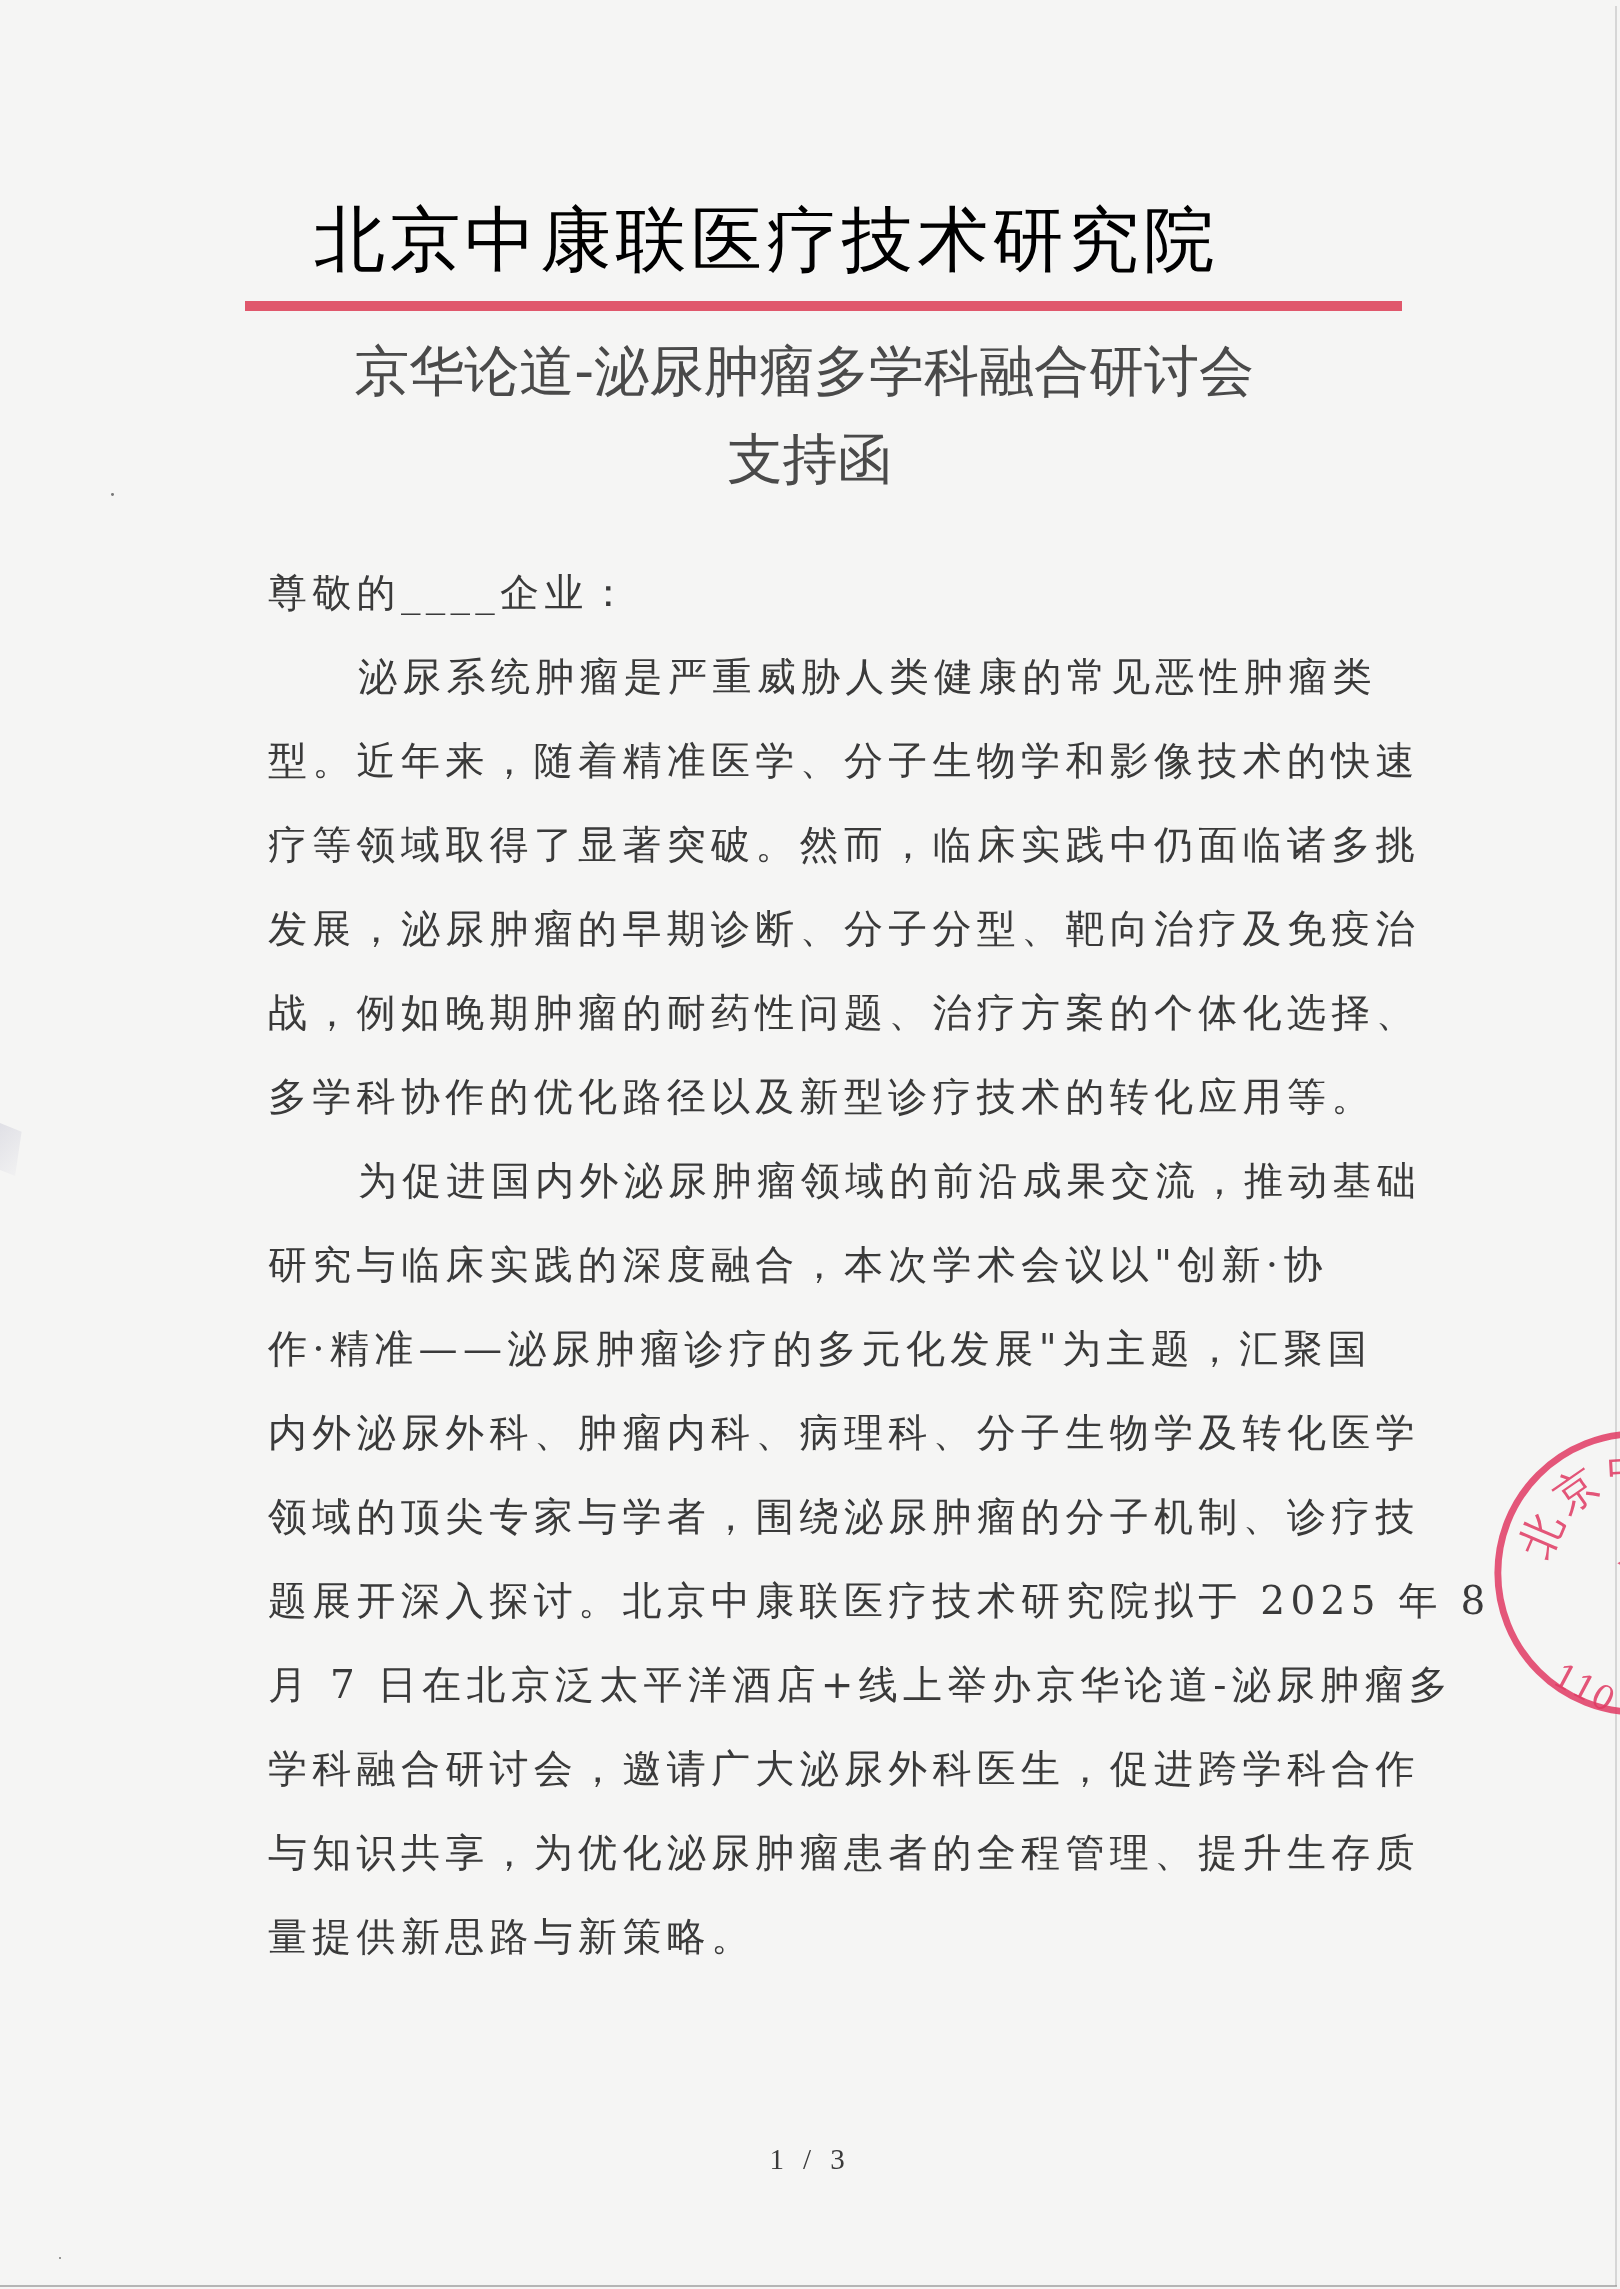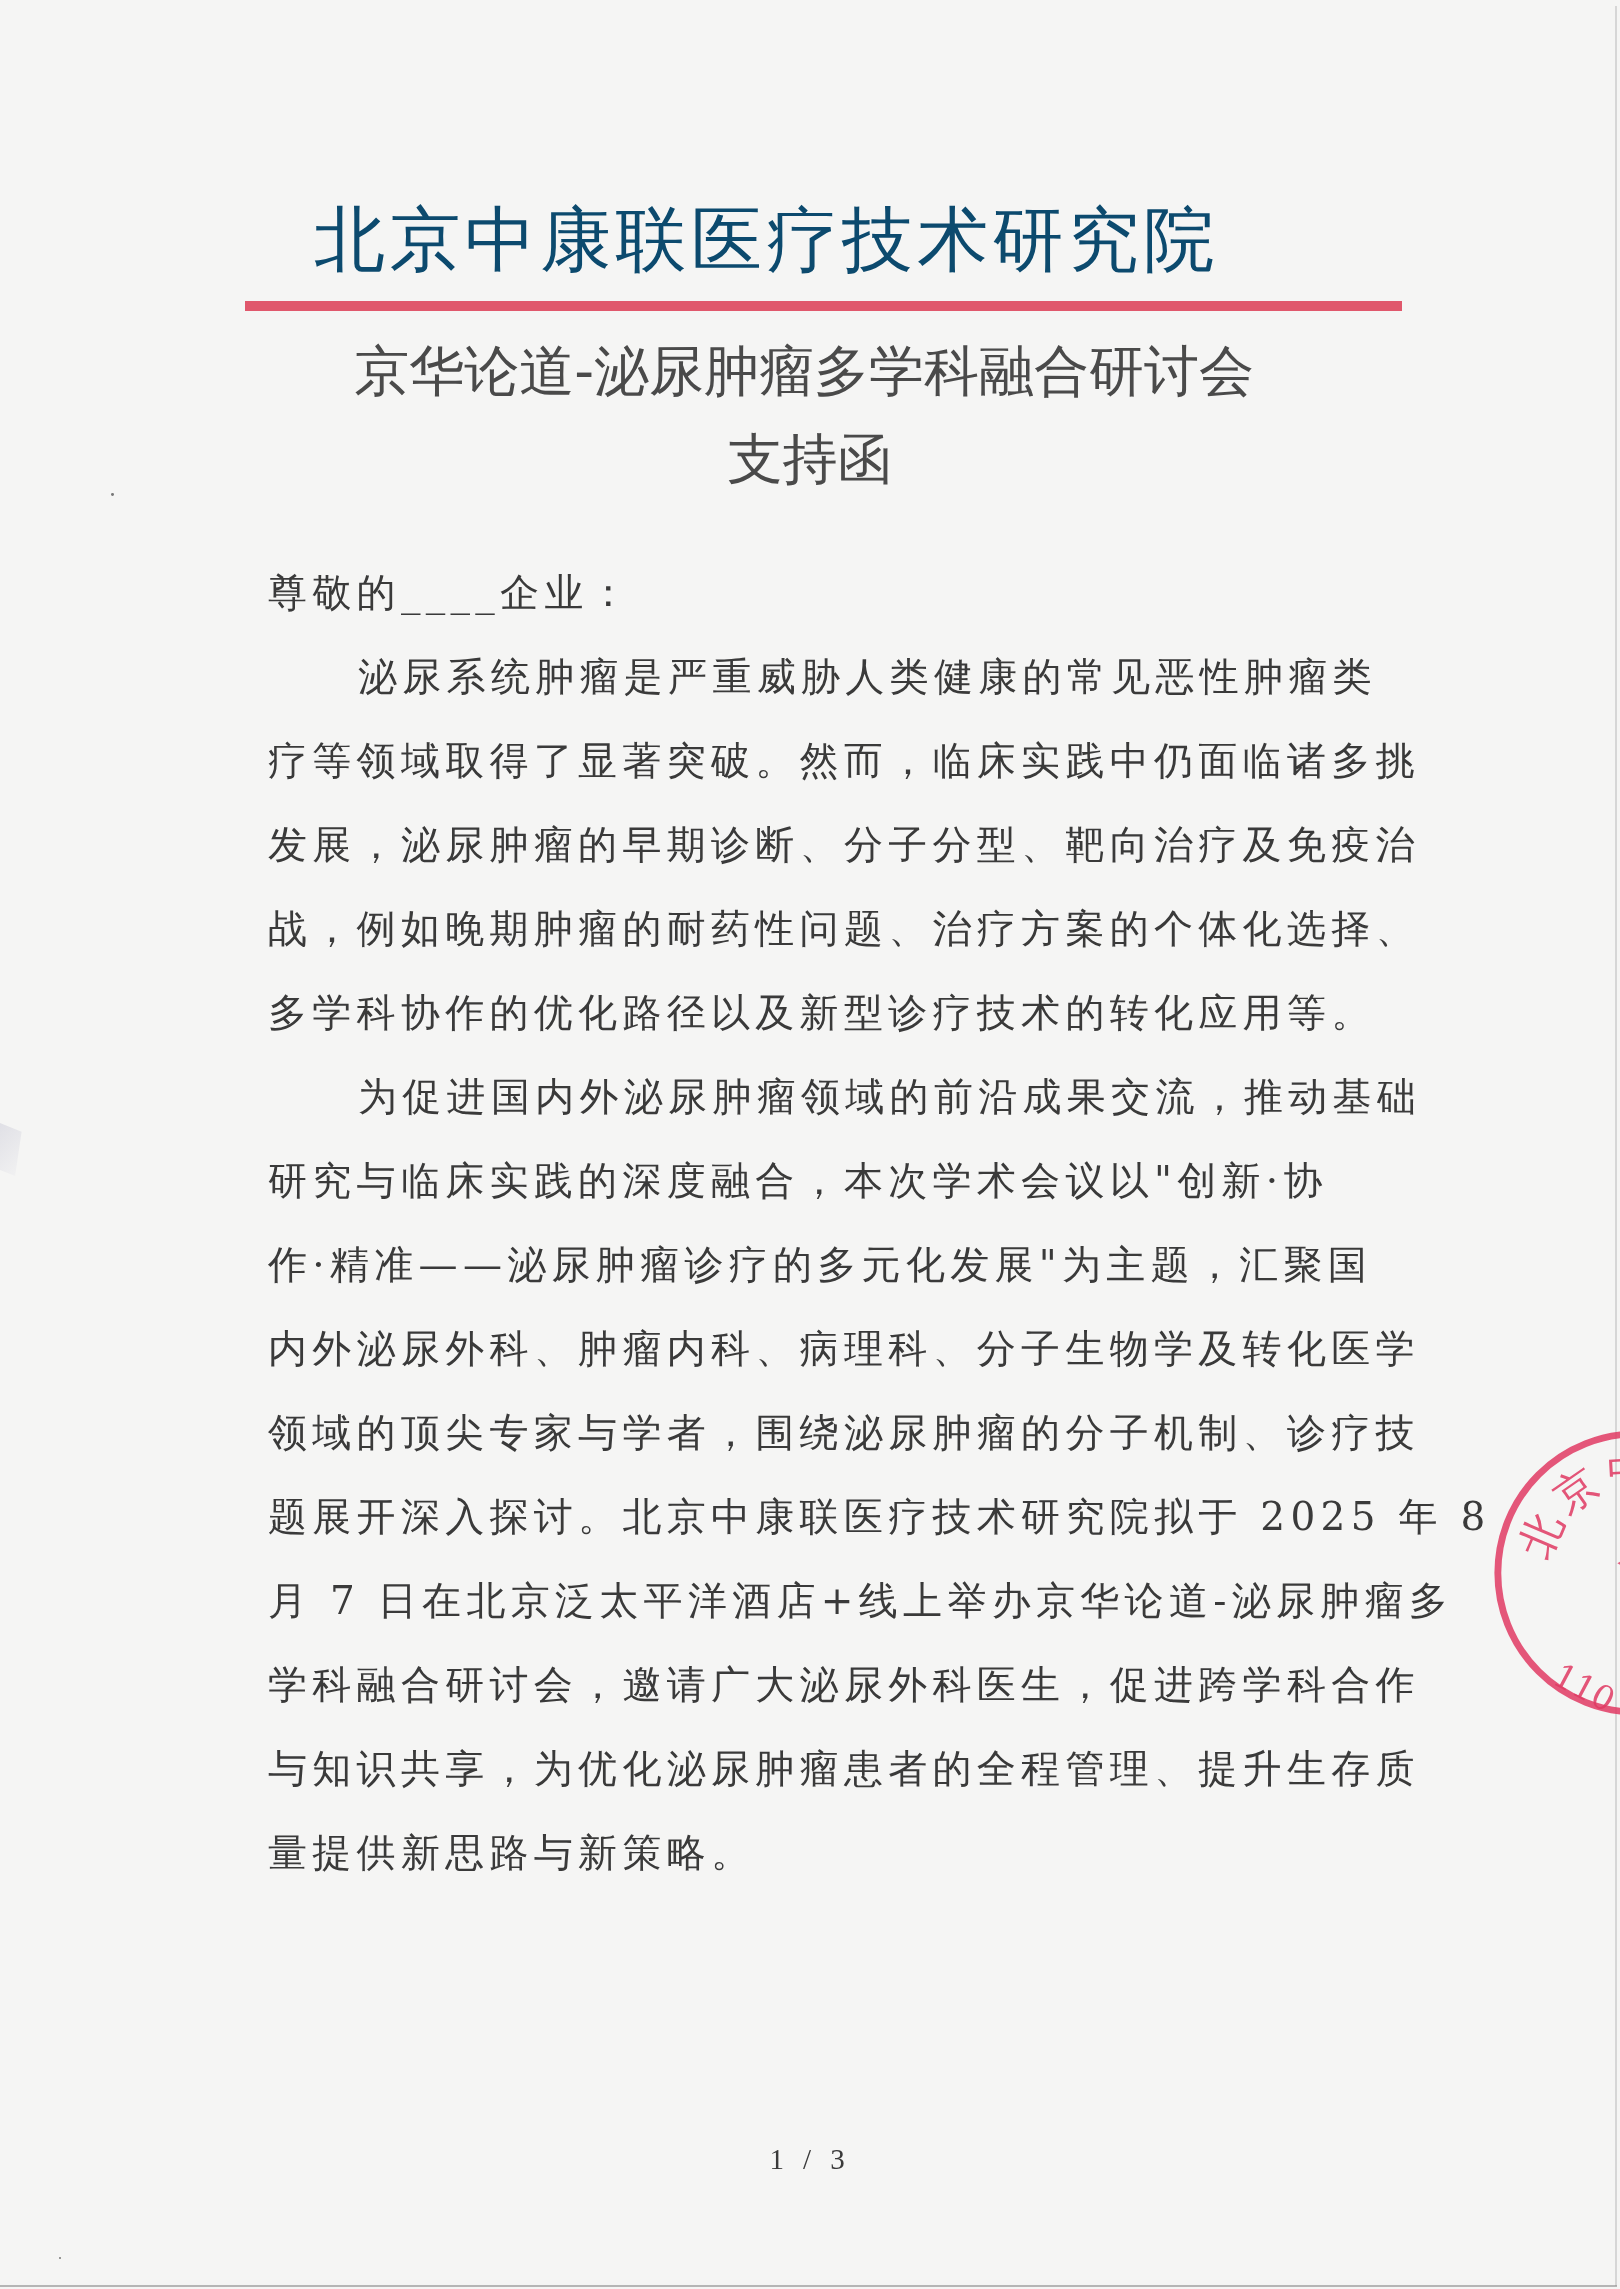--- a/index.html
+++ b/index.html
@@ -20,21 +20,21 @@
     background: #d6d6d6;
   }
   .bottom-edge {
     position: absolute; left: 0; bottom: 2.9px;
     width: 1617px; height: 2px;
     background: #8a8a8a; opacity: .6;
   }
   .letterhead {
     position: absolute; left: 314px; top: 196px;
     width: 990px; height: 88px;
-    color: #0c4a6e;
+    color: #000000;
     font-family: "DejaVu Serif", "Liberation Serif", serif;
     font-size: 71px; line-height: 88px;
     letter-spacing: 4.4px;
     white-space: nowrap;
   }
   .red-rule {
     position: absolute; left: 245px; top: 301px;
     width: 1157px; height: 9.8px;
     background: #e0586c;
   }
@@ -87,20 +87,21 @@
 
   <div class="letterhead">北京中康联医疗技术研究院</div>
   <div class="red-rule"></div>
 
   <div class="title l1">京华论道-泌尿肿瘤多学科融合研讨会</div>
   <div class="title l2">支持函</div>
 
   <div class="body">
     <span class="line">尊敬的____企业：</span>
     <span class="line indent">泌尿系统肿瘤是严重威胁人类健康的常见恶性肿瘤类</span>
+    <span class="line">型。近年来，随着精准医学、分子生物学和影像技术的快速</span>
     <span class="line">疗等领域取得了显著突破。然而，临床实践中仍面临诸多挑</span>
     <span class="line">发展，泌尿肿瘤的早期诊断、分子分型、靶向治疗及免疫治</span>
     <span class="line">战，例如晚期肿瘤的耐药性问题、治疗方案的个体化选择、</span>
     <span class="line">多学科协作的优化路径以及新型诊疗技术的转化应用等。</span>
     <span class="line indent">为促进国内外泌尿肿瘤领域的前沿成果交流，推动基础</span>
     <span class="line">研究与临床实践的深度融合，本次学术会议以"创新·协</span>
     <span class="line">作·精准——泌尿肿瘤诊疗的多元化发展"为主题，汇聚国</span>
     <span class="line">内外泌尿外科、肿瘤内科、病理科、分子生物学及转化医学</span>
     <span class="line">领域的顶尖专家与学者，围绕泌尿肿瘤的分子机制、诊疗技</span>
     <span class="line">题展开深入探讨。北京中康联医疗技术研究院拟于 2025 年 8</span>

